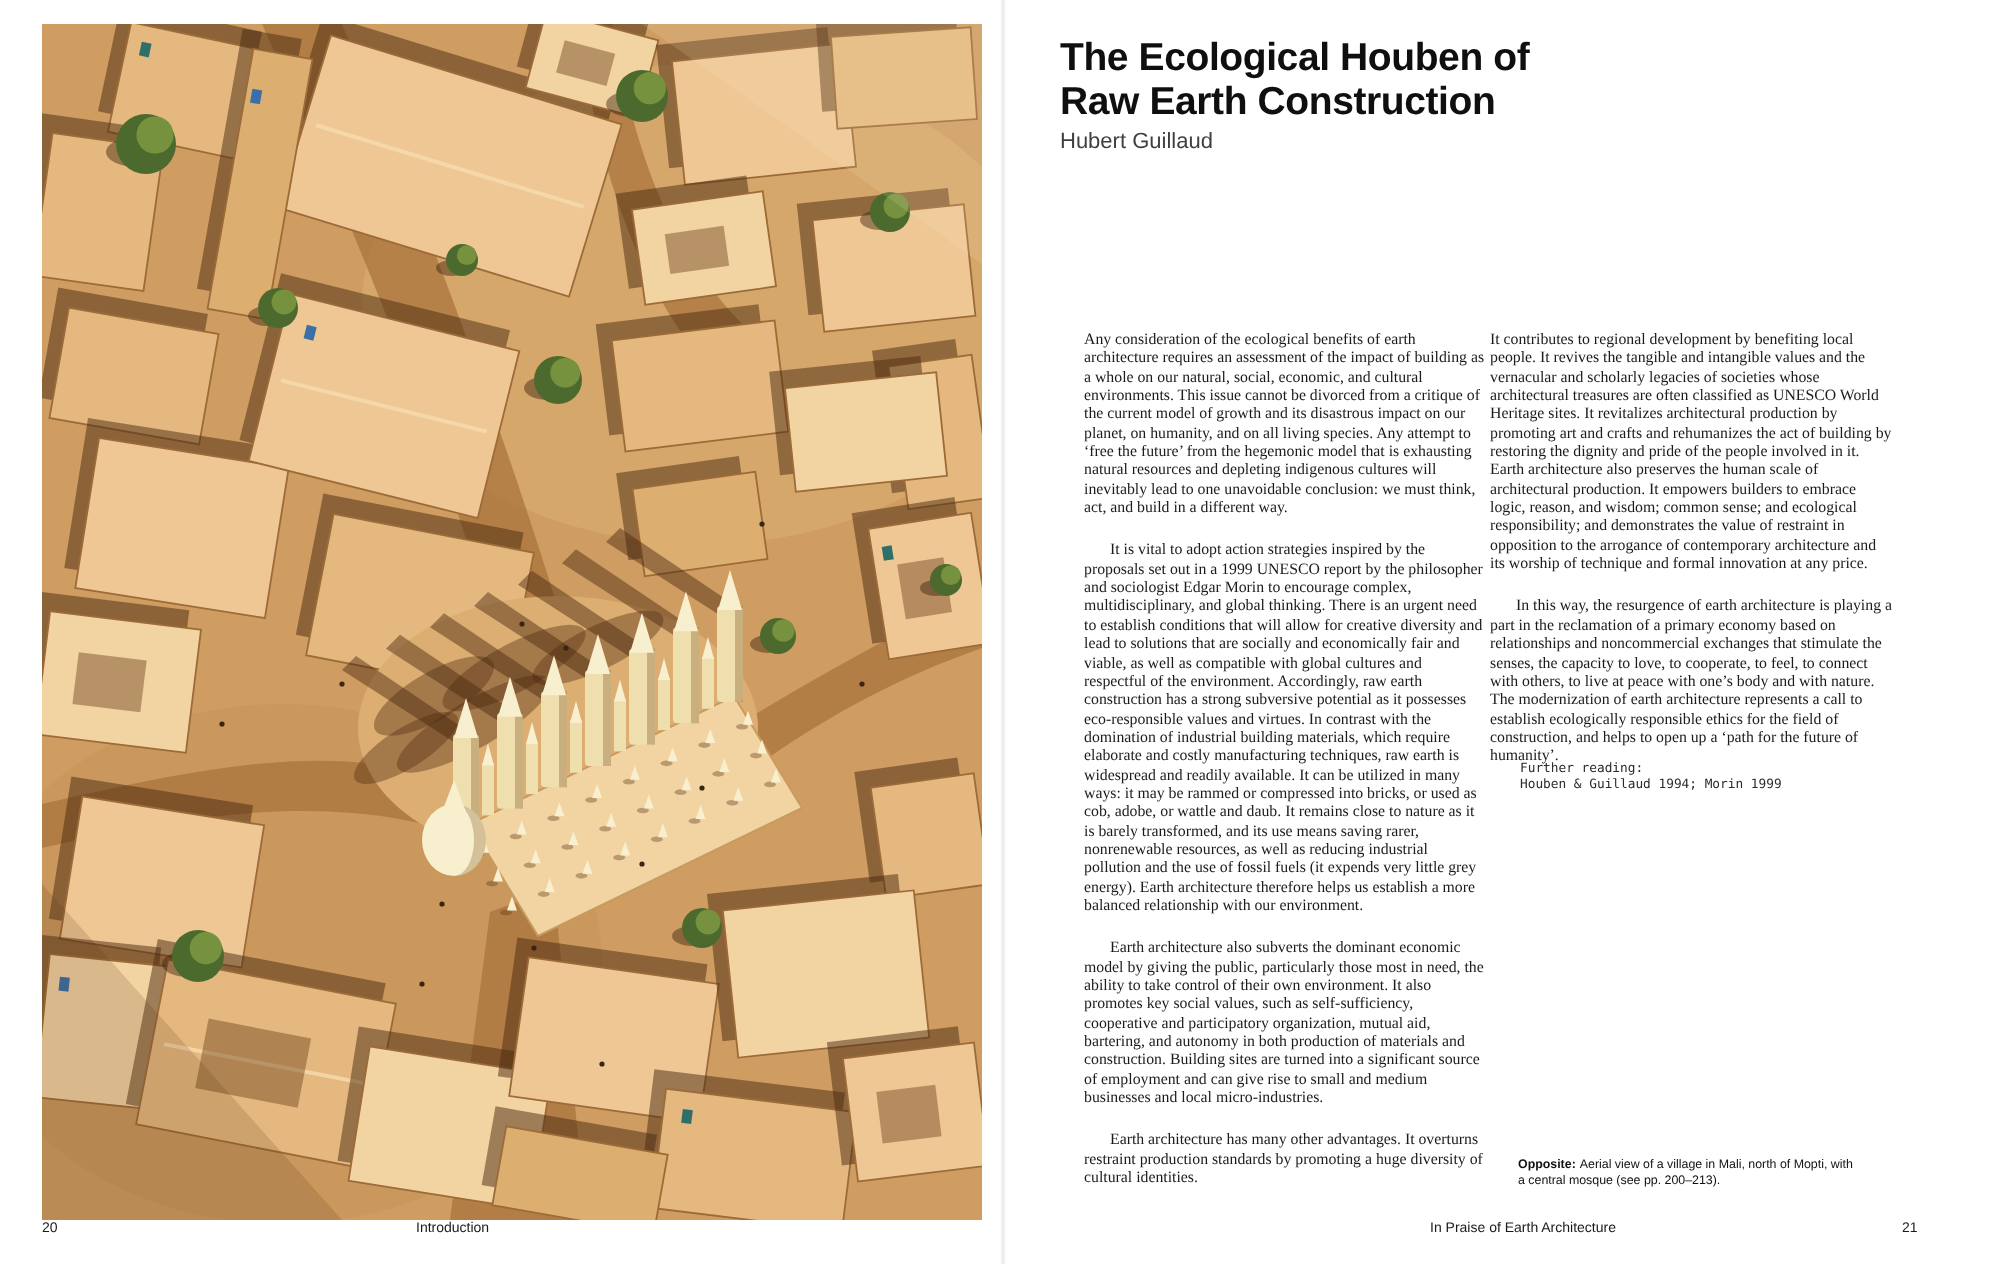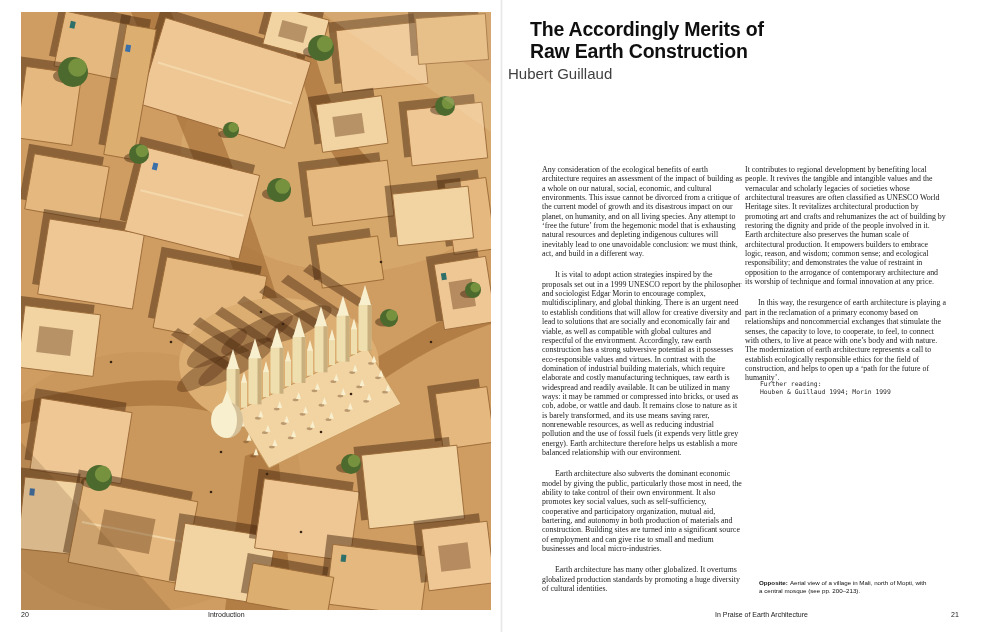--- a/index.html
+++ b/index.html
@@ -9,21 +9,21 @@
   }
   .photo-frame{position:absolute;left:21px;top:12px;width:470px;height:598px;}
   .photo-frame svg{display:block;}
   .fold{position:absolute;left:500px;top:0;width:3px;height:632px;
     background:linear-gradient(90deg,rgba(0,0,0,0),rgba(0,0,0,0.09),rgba(0,0,0,0));}
   .title{
     position:absolute;left:530px;top:18px;margin:0;
     font-size:19.5px;line-height:22px;font-weight:700;letter-spacing:-0.2px;
     color:#0f0f0f;white-space:pre-line;
   }
-  .author{position:absolute;left:508px;top:65px;font-size:15px;color:#3f3f3f;}
+  .author{position:absolute;left:530px;top:65px;font-size:11px;color:#3f3f3f;}
   .col{
     position:absolute;top:153px;width:226px;
     font-family:"Liberation Serif",serif;font-size:7.9px;line-height:9.35px;
     color:#1b1b1b;
   }
   .col-left{left:530px}
   .col-right{left:733px}
   .para{margin:12px;font-family:Liberation Serif, serif;}
   .indent{text-indent:13px;}
   .further{
@@ -327,29 +327,29 @@
       <circle cx="280" cy="520" r="1.3" fill="#3a2412"></circle>
       <circle cx="190" cy="480" r="1.3" fill="#3a2412"></circle>
       <circle cx="410" cy="330" r="1.3" fill="#3a2412"></circle>
       <polygon points="0,598 0,430 150,598" fill="rgba(85,48,20,0.16)"></polygon>
       <polygon points="470,0 300,0 470,120" fill="rgba(255,236,200,0.14)"></polygon>
     </svg>
 </div>
 
 <div class="fold"></div>
 
-<h1 class="title">The Accordingly Merits of
+<h1 class="title">The Ecological Houben of
 Raw Earth Construction</h1>
 <div class="author">Hubert Guillaud</div>
 
 <div class="col col-left">
   <p class="para">Any consideration of the ecological benefits of earth architecture requires an assessment of the impact of building as a whole on our natural, social, economic, and cultural environments. This issue cannot be divorced from a critique of the current model of growth and its disastrous impact on our planet, on humanity, and on all living species. Any attempt to ‘free the future’ from the hegemonic model that is exhausting natural resources and depleting indigenous cultures will inevitably lead to one unavoidable conclusion: we must think, act, and build in a different way.</p>
   <p class="para indent">It is vital to adopt action strategies inspired by the proposals set out in a 1999 UNESCO report by the philosopher and sociologist Edgar Morin to encourage complex, multidisciplinary, and global thinking. There is an urgent need to establish conditions that will allow for creative diversity and lead to solutions that are socially and economically fair and viable, as well as compatible with global cultures and respectful of the environment. Accordingly, raw earth construction has a strong subversive potential as it possesses eco-responsible values and virtues. In contrast with the domination of industrial building materials, which require elaborate and costly manufacturing techniques, raw earth is widespread and readily available. It can be utilized in many ways: it may be rammed or compressed into bricks, or used as cob, adobe, or wattle and daub. It remains close to nature as it is barely transformed, and its use means saving rarer, nonrenewable resources, as well as reducing industrial pollution and the use of fossil fuels (it expends very little grey energy). Earth architecture therefore helps us establish a more balanced relationship with our environment.</p>
   <p class="para indent">Earth architecture also subverts the dominant economic model by giving the public, particularly those most in need, the ability to take control of their own environment. It also promotes key social values, such as self-sufficiency, cooperative and participatory organization, mutual aid, bartering, and autonomy in both production of materials and construction. Building sites are turned into a significant source of employment and can give rise to small and medium businesses and local micro-industries.</p>
-  <p class="para indent">Earth architecture has many other globalized. It overturns globalized production standards by promoting a huge diversity of cultural identities.</p>
+  <p class="para indent">Earth architecture has many other advantages. It overturns restraint production standards by promoting a huge diversity of cultural identities.</p>
 </div>
 
 <div class="col col-right">
   <p class="para">It contributes to regional development by benefiting local people. It revives the tangible and intangible values and the vernacular and scholarly legacies of societies whose architectural treasures are often classified as UNESCO World Heritage sites. It revitalizes architectural production by promoting art and crafts and rehumanizes the act of building by restoring the dignity and pride of the people involved in it. Earth architecture also preserves the human scale of architectural production. It empowers builders to embrace logic, reason, and wisdom; common sense; and ecological responsibility; and demonstrates the value of restraint in opposition to the arrogance of contemporary architecture and its worship of technique and formal innovation at any price.</p>
   <p class="para indent">In this way, the resurgence of earth architecture is playing a part in the reclamation of a primary economy based on relationships and noncommercial exchanges that stimulate the senses, the capacity to love, to cooperate, to feel, to connect with others, to live at peace with one’s body and with nature. The modernization of earth architecture represents a call to establish ecologically responsible ethics for the field of construction, and helps to open up a ‘path for the future of humanity’.</p>
 </div>
 
 <div class="further">Further reading:
 Houben &amp; Guillaud 1994; Morin 1999</div>
 

